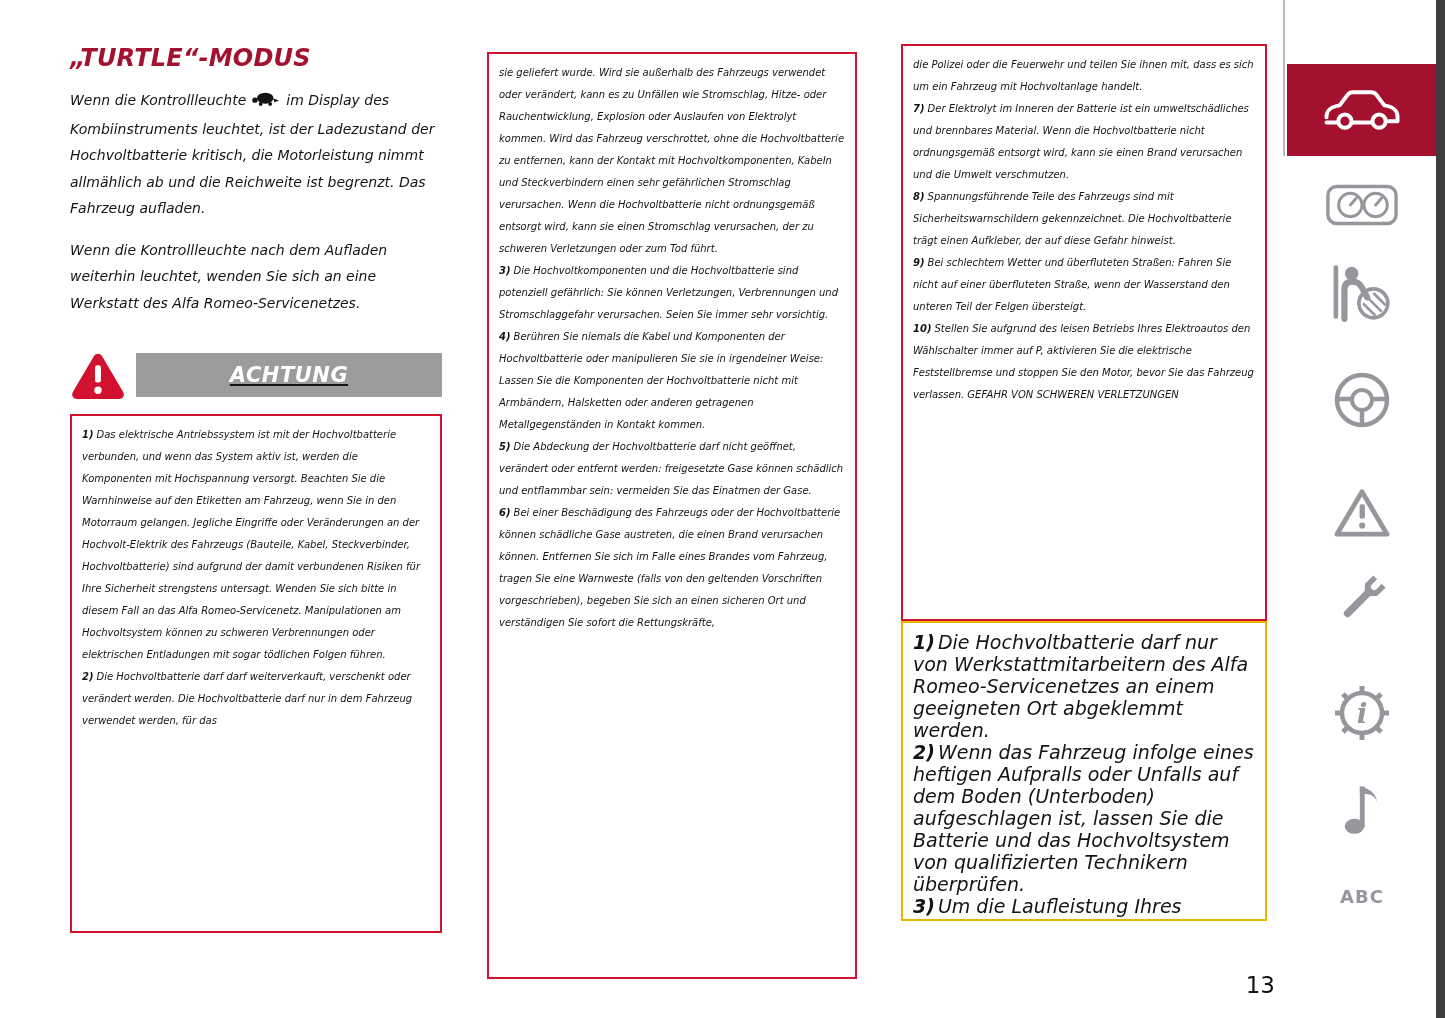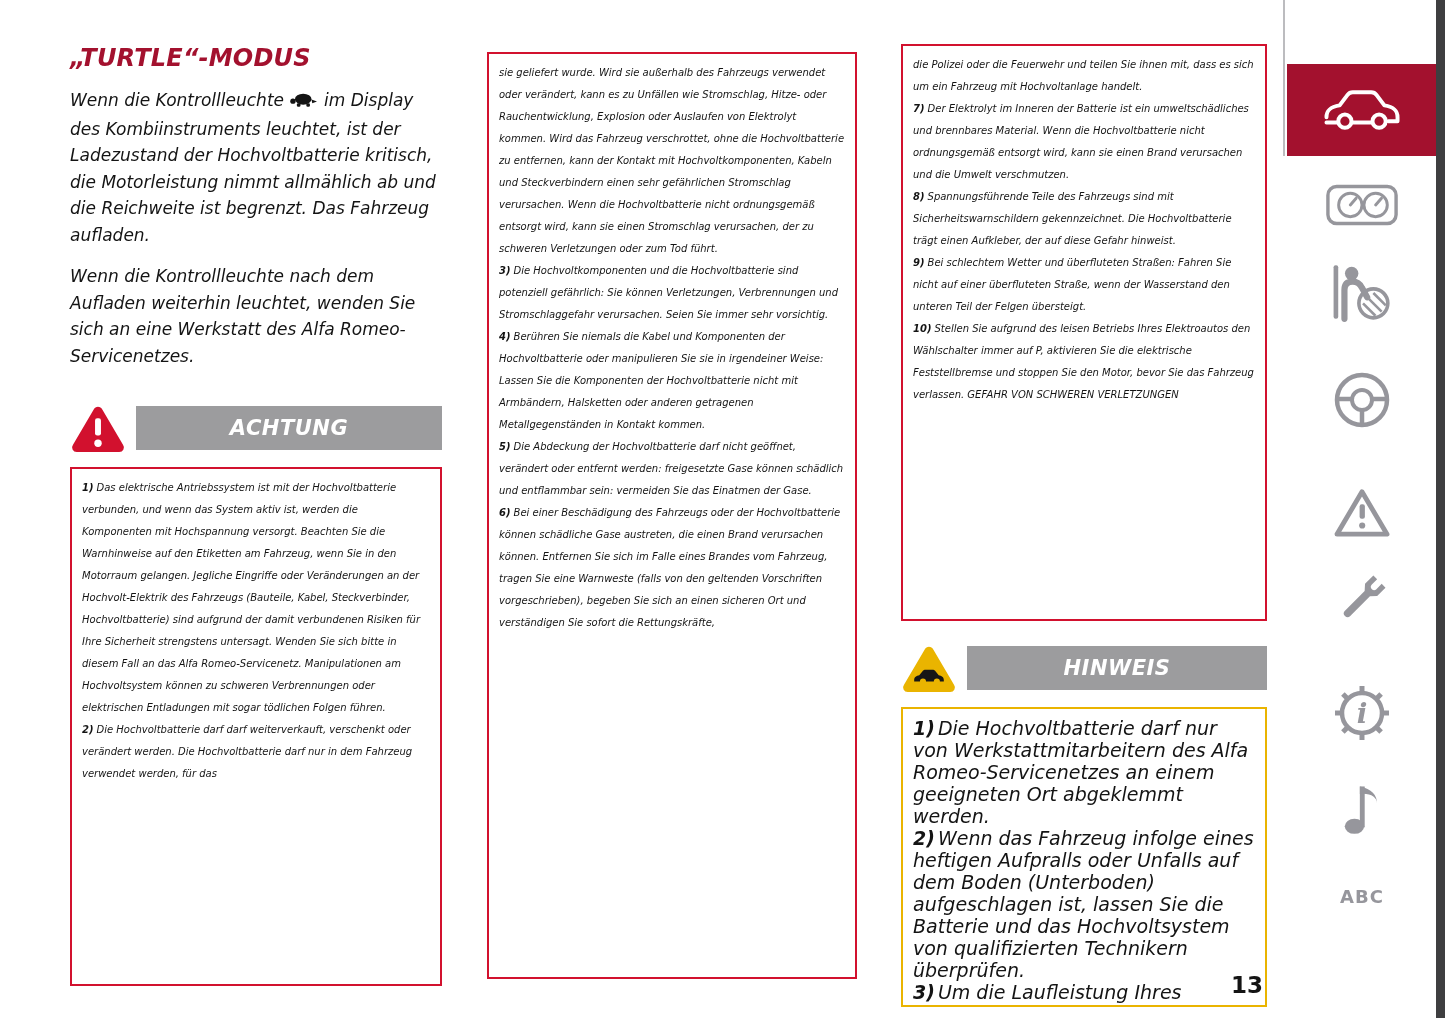--- a/index.html
+++ b/index.html
@@ -7,41 +7,41 @@
     position:relative;width:1445px;height:1018px;background:#fff;
     font-family:"DejaVu Sans", sans-serif;color:#141414;overflow:hidden;
   }
   .col{position:absolute;}
   .col1{left:70px;top:44px;width:372px;}
   .col2{left:487px;top:52px;width:370px;}
   .col3{left:901px;top:44px;width:366px;}
 
   .title{margin:0 0 10px;font-style:italic;font-weight:bold;font-size:24px;
          color:var(--accent-red,#a3112e);letter-spacing:.2px;}
-  .intro{margin:15px 0 13px;font-style:italic;font-size:17px;line-height:26.5px;}
+  .intro{margin:15px 0 13px;font-style:italic;font-size:14px;line-height:26.5px;}
   .turtle{display:inline-block;vertical-align:-2px;margin:0 5px;color:#141414;}
 
-  .warn-header{display:flex;align-items:center;height:52px;margin:33px 0 13px;}
+  .warn-header{display:flex;align-items:center;height:52px;margin:33px 0 13px;text-decoration:underline;}
   .note-header{margin:21px 0 13px;}
   .warn-icon{width:66px;flex:0 0 66px;display:flex;justify-content:flex-start;align-items:center;}
   .warn-bar{flex:1;height:44px;background:var(--bar-gray,#9c9c9e);display:flex;
             align-items:center;justify-content:center;}
   .warn-bar span{color:#fff;font-style:italic;font-weight:bold;font-size:21px;letter-spacing:.5px;}
 
   .warn-box{border:2.5px solid var(--box-red,#d2112e);padding:8px 10px 10px;
             font-style:italic;font-size:10px;line-height:22px;overflow:hidden;}
   .box1{height:497px;}
   .box2{height:905px;}
   .box3{height:555px;}
   .note-box{border:2.5px solid var(--warning-yellow,#eab400);padding:8px 10px 10px;
             font-style:italic;font-size:19px;line-height:22px;height:278px;overflow:hidden;}
   .item{margin:0;}
   .num{font-weight:bold;padding-right:3px;}
 
-  .page-number{position:absolute;right:182px;bottom:20px;font-weight:bold;font-size:23px;}
+  .page-number{position:absolute;right:170px;bottom:20px;font-weight:normal;font-size:23px;}
 
   .edge-strip{position:absolute;right:0;top:0;width:9px;height:1018px;background:var(--edge-strip,#3e3e40);}
   .tab-divider{position:absolute;left:1283px;top:0;width:2px;height:156px;background:#bcbcbf;}
   .active-tab{position:absolute;left:1287px;top:64px;width:149px;height:92px;
               background:var(--accent-red,#a3112e);display:flex;align-items:center;justify-content:center;color:#fff;}
   .side-icon{position:absolute;left:1312px;width:100px;display:flex;align-items:center;
              justify-content:center;color:var(--icon-gray,#96969c);}
   .abc span{font-weight:bold;font-size:18px;letter-spacing:1px;color:var(--icon-gray,#96969c);text-align:center;}
 </style>
 </head>
@@ -93,31 +93,20 @@
 
   <section class="col col3">
     <div class="warn-box box3">
       <p class="item">die Polizei oder die Feuerwehr und teilen Sie ihnen mit, dass es sich um ein Fahrzeug mit Hochvoltanlage handelt.</p>
       <p class="item"><span class="num">7)</span><span>Der Elektrolyt im Inneren der Batterie ist ein umweltschädliches und brennbares Material. Wenn die Hochvoltbatterie nicht ordnungsgemäß entsorgt wird, kann sie einen Brand verursachen und die Umwelt verschmutzen.</span></p>
       <p class="item"><span class="num">8)</span><span>Spannungsführende Teile des Fahrzeugs sind mit Sicherheitswarnschildern gekennzeichnet. Die Hochvoltbatterie trägt einen Aufkleber, der auf diese Gefahr hinweist.</span></p>
       <p class="item"><span class="num">9)</span><span>Bei schlechtem Wetter und überfluteten Straßen: Fahren Sie nicht auf einer überfluteten Straße, wenn der Wasserstand den unteren Teil der Felgen übersteigt.</span></p>
       <p class="item"><span class="num">10)</span><span>Stellen Sie aufgrund des leisen Betriebs Ihres Elektroautos den Wählschalter immer auf P, aktivieren Sie die elektrische Feststellbremse und stoppen Sie den Motor, bevor Sie das Fahrzeug verlassen. GEFAHR VON SCHWEREN VERLETZUNGEN</span></p>
     </div>
 
-    <div class="warn-header note-header">
-      <span class="warn-icon">
-        <svg viewBox="0 0 60 54" width="56" height="50" aria-hidden="true">
-          <path d="M26 6 a5 5 0 0 1 8 0 L57 45 a5 5 0 0 1 -4 8 H7 a5 5 0 0 1 -4 -8 Z" fill="var(--warning-yellow,#eab400)"></path>
-          <path d="M14 40 c0-3.5 2.5-4.5 5.5-5.2 l3.5-4.3 c.7-.9 1.8-1.5 3-1.5 h8 c1.2 0 2.3.6 3 1.5 l3.5 4.3 c3 .7 5.5 1.7 5.5 5.2 v1.6 h-4.2 a3.3 3.3 0 0 0 -6.6 0 h-8.4 a3.3 3.3 0 0 0 -6.6 0 H14 z" fill="#161616"></path>
-        </svg>
-      </span>
-      <span class="warn-bar">
-          <span>HINWEIS</span>
-        </span>
-    </div>
 
     <div class="note-box">
       <p class="item"><span class="num">1)</span><span>Die Hochvoltbatterie darf nur von Werkstattmitarbeitern des Alfa Romeo-Servicenetzes an einem geeigneten Ort abgeklemmt werden.</span></p>
       <p class="item"><span class="num">2)</span><span>Wenn das Fahrzeug infolge eines heftigen Aufpralls oder Unfalls auf dem Boden (Unterboden) aufgeschlagen ist, lassen Sie die Batterie und das Hochvoltsystem von qualifizierten Technikern überprüfen.</span></p>
       <p class="item"><span class="num">3)</span><span>Um die Laufleistung Ihres Fahrzeugs und die Lebensdauer Ihrer Antriebsbatterie zu</span></p>
     </div>
   </section>
 
   <div class="page-number">13</div>
 

